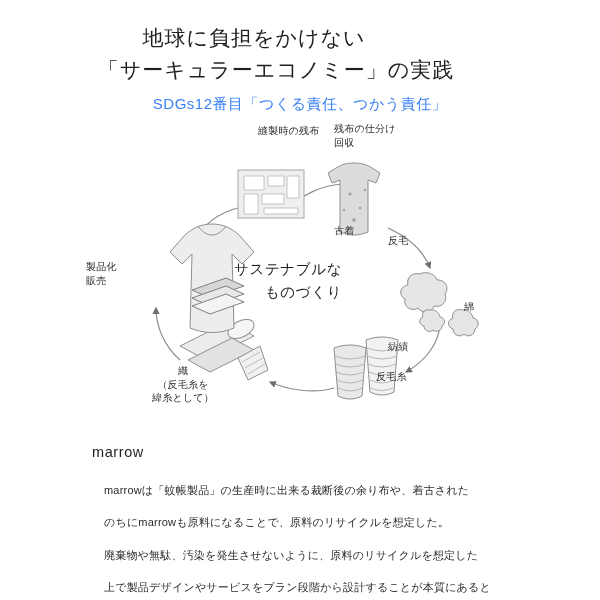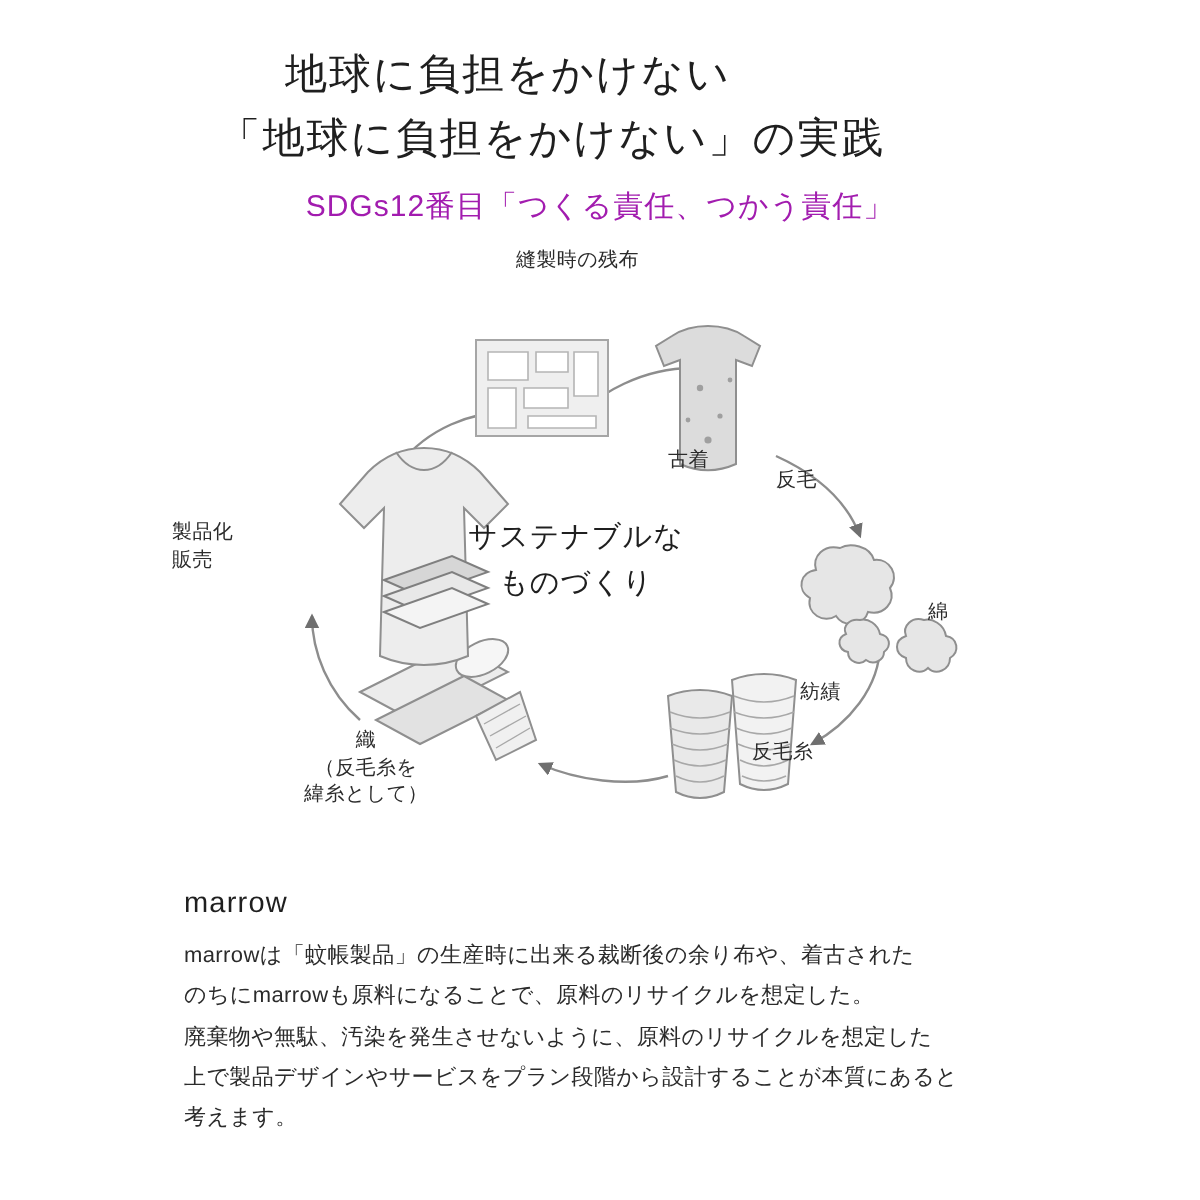--- a/index.html
+++ b/index.html
@@ -34,21 +34,21 @@
   .heading .line2 {
     font-size: 21px;
     letter-spacing: 1px;
     color: #1f1f1f;
     line-height: 1.55;
     margin-left: 8px;
   }
   .heading .line3 {
     font-size: 15px;
     letter-spacing: 0.5px;
-    color: #a21caf;
+    color: #3b82f6;
     line-height: 1.6;
     margin-top: 6px;
     margin-left: 56px;
   }
 
   
   .diagram {
     position: absolute;
     left: 88px;
     top: 132px;
@@ -65,21 +65,21 @@
     line-height: 1.35;
     letter-spacing: 0.2px;
     white-space: pre-line;
   }
   .center-label {
     position: absolute;
     font-size: 14.5px;
     color: #1f1f1f;
     line-height: 1.6;
     letter-spacing: 0.6px;
-    text-align: center;
+    text-align: right;
     white-space: pre-line;
   }
 
   
   .brand {
     position: absolute;
     left: 92px;
     top: 444px;
     font-size: 14.5px;
     color: #1f1f1f;
@@ -89,29 +89,29 @@
     position: absolute;
     left: 92px;
     top: 468px;
     width: 430px;
     font-size: 11px;
     line-height: 1.85;
     color: #2b2b2b;
     letter-spacing: 0.2px;
   }
   .bodytext p {
-    margin: 0;
+    margin: 12px;
   }
 </style>
 </head>
 <body>
 
 <div class="heading">
   <div class="line1">地球に負担をかけない</div>
-  <div class="line2">「地球に負担をかけない」の実践</div>
+  <div class="line2">「サーキュラーエコノミー」の実践</div>
   <div class="line3">SDGs12番目「つくる責任、つかう責任」</div>
 </div>
 
 <div class="diagram">
 
   <svg width="430" height="300" viewBox="0 0 430 300">
     <defs>
       <marker id="arrowhead" markerWidth="7" markerHeight="7" refX="5" refY="3" orient="auto">
         <path d="M0,0 L6,3 L0,6 z" fill="#6f6f6f"></path>
       </marker>
@@ -202,31 +202,33 @@
                l2,-74 l-10,10 l-12,-12 z" fill="#ededed" stroke="#8f8f8f" stroke-width="1"></path>
       <path d="M110,94 c8,12 20,12 28,0" fill="none" stroke="#8f8f8f" stroke-width="1"></path>
 
       <path d="M104,158 l34,-12 l18,8 l-34,12 z" fill="#d6d6d6" stroke="#7f7f7f" stroke-width="1"></path>
       <path d="M104,166 l34,-12 l18,8 l-34,12 z" fill="#e8e8e8" stroke="#7f7f7f" stroke-width="1"></path>
       <path d="M104,174 l34,-12 l18,8 l-34,12 z" fill="#f4f4f4" stroke="#7f7f7f" stroke-width="1"></path>
     </g>
   </svg>
 
   <div class="dlabel" style="left:170px; top:-8px;">縫製時の残布</div>
+  <div class="dlabel" style="left:246px; top:-10px; text-align:left;">残布の仕分け
+回収</div>
   <div class="dlabel" style="left:246px; top:92px;">古着</div>
   <div class="dlabel" style="left:376px; top:168px;">綿</div>
   <div class="dlabel" style="left:288px; top:238px;">反毛糸</div>
   <div class="dlabel" style="left:62px; top:232px; text-align:center; width:66px;">織
 （反毛糸を
 緯糸として）</div>
   <div class="dlabel" style="left:-2px; top:128px; text-align:left; width:76px;">製品化
 販売</div>
 
   <div class="dlabel" style="left:300px; top:102px;">反毛</div>
-  <div class="dlabel" style="left:300px; top:208px;margin-left:12px;">紡績</div>
+  <div class="dlabel" style="left:300px; top:208px;">紡績</div>
 
   <div class="center-label" style="left:146px; top:126px;">サステナブルな
 ものづくり</div>
 </div>
 
 <div class="brand">marrow</div>
 
 <div class="bodytext">
   <p>marrowは「蚊帳製品」の生産時に出来る裁断後の余り布や、着古された</p>
   <p>のちにmarrowも原料になることで、原料のリサイクルを想定した。</p>

